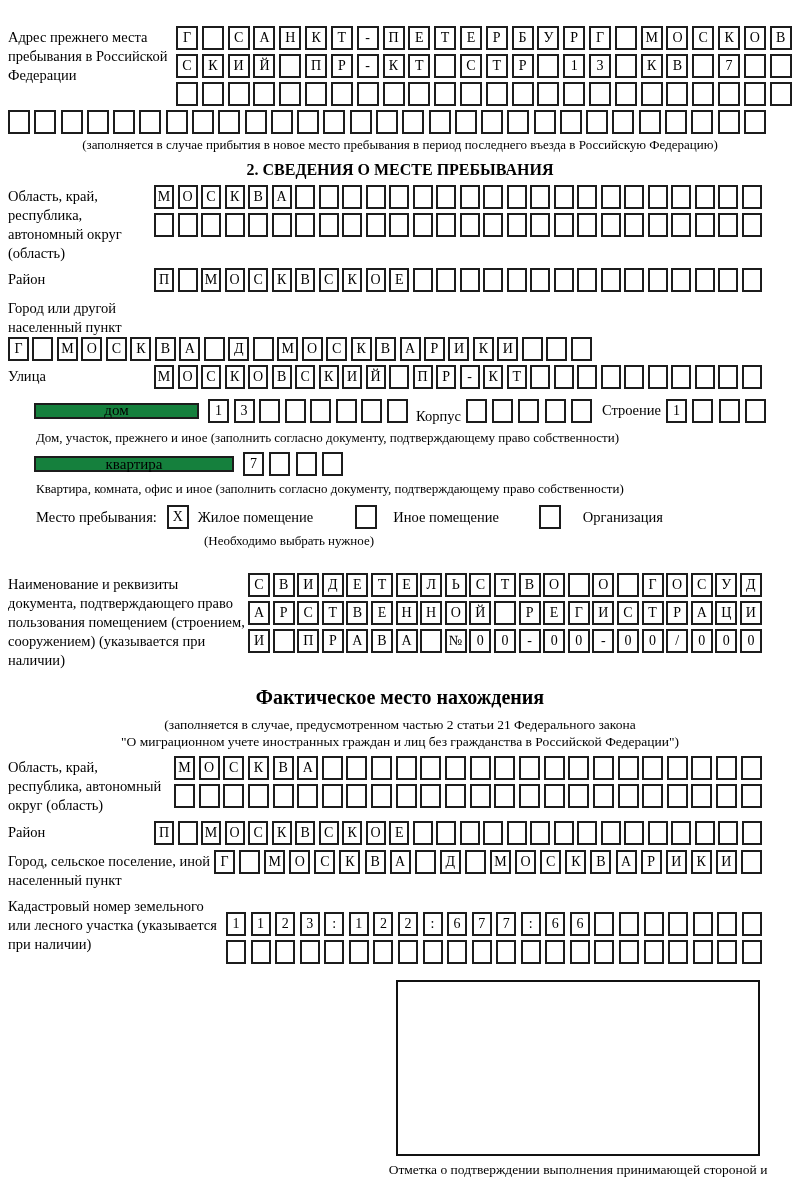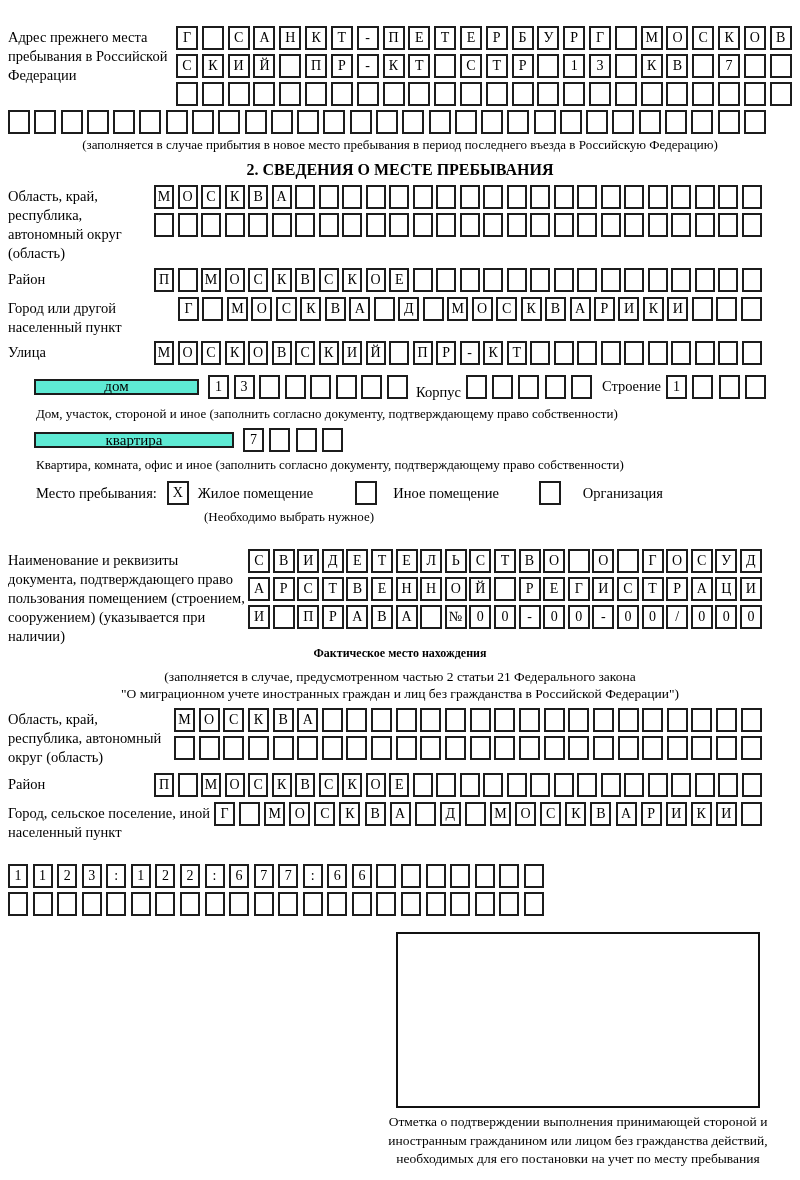--- a/index.html
+++ b/index.html
@@ -28,21 +28,21 @@
   .w4{width:100px}.w4 .box{width:21px}
 
   .frow{display:flex;align-items:flex-start;}
   .lbl{font-size:14.5px;line-height:19px;padding-top:2px;}
   .cap{font-size:13px;line-height:17px;}
   .center{text-align:center;}
   .title{font-weight:bold;font-size:16px;text-align:center;}
 
   .widebox{box-sizing:border-box;border:2px solid #1c1c1c;height:16px;
            display:flex;align-items:center;justify-content:center;
-           font-size:15px;flex:none;background:#5eead4;}
+           font-size:15px;flex:none;background:#15803d;}
   .chk{width:22px;height:24px;}
   .opt{display:flex;align-items:center;}
   .optlbl{font-size:14.5px;}
 
   .stamp{box-sizing:border-box;margin:16px 0 0 388px;width:364px;height:176px;
          border:2px solid #111;background:#fff;}
   .stampcap{margin:5px 0 0 352px;width:436px;text-align:center;
             font-size:13.5px;line-height:18.5px;}
 </style>
 </head>
@@ -256,21 +256,21 @@
         <span class="box"></span>
         <span class="box"></span>
         <span class="box"></span>
         <span class="box"></span>
         <span class="box"></span>
         <span class="box"></span>
         <span class="box"></span>
       </div>
   </div>
 
-  <div class="frow" style="margin-top:5px;">
+  <div class="frow" style="margin-top:5px;flex-direction:column;">
     <div class="lbl" style="width:170px;">Город или другой населенный пункт</div>
     <div class="boxrow w24b">
         <span class="box">Г</span>
         <span class="box"></span>
         <span class="box">М</span>
         <span class="box">О</span>
         <span class="box">С</span>
         <span class="box">К</span>
         <span class="box">В</span>
         <span class="box">А</span>
@@ -346,21 +346,21 @@
         <span class="box"></span>
       </div>
     <div class="optlbl" style="margin:0 5px 0 10px;">Строение</div>
     <div class="boxrow w4">
         <span class="box">1</span>
         <span class="box"></span>
         <span class="box"></span>
         <span class="box"></span>
       </div>
   </div>
-  <div class="cap" style="margin:4px 0 0 28px;">Дом, участок, стороной и иное (заполнить согласно документу, подтверждающему право собственности)</div>
+  <div class="cap" style="margin:4px 0 0 28px;">Дом, участок, прежнего и иное (заполнить согласно документу, подтверждающему право собственности)</div>
 
   <div class="frow" style="margin-top:6px;margin-left:26px;align-items:center;">
     <div class="widebox" style="width:200px;">квартира</div>
     <div class="boxrow w4" style="margin-left:9px;">
         <span class="box">7</span>
         <span class="box"></span>
         <span class="box"></span>
         <span class="box"></span>
       </div>
   </div>
@@ -451,21 +451,21 @@
           <span class="box">0</span>
           <span class="box">0</span>
           <span class="box">/</span>
           <span class="box">0</span>
           <span class="box">0</span>
           <span class="box">0</span>
         </div>
     </div>
   </div>
 
-  <div class="title" style="margin-top:0;font-size:12px;">Фактическое место нахождения</div>
+  <div class="title" style="margin-top:16px;font-size:20px;">Фактическое место нахождения</div>
   <div class="cap center" style="margin-top:7px;font-size:13.5px;">(заполняется в случае, предусмотренном частью 2 статьи 21 Федерального закона</div>
   <div class="cap center" style="font-size:13.5px;">"О миграционном учете иностранных граждан и лиц без гражданства в Российской Федерации")</div>
 
   <div class="frow" style="margin-top:6px;">
     <div class="lbl" style="width:166px;">Область, край, республика, автономный округ (область)</div>
     <div class="stack">
       <div class="boxrow w24c">
           <span class="box">М</span>
           <span class="box">О</span>
           <span class="box">С</span>
@@ -574,20 +574,21 @@
         <span class="box">А</span>
         <span class="box">Р</span>
         <span class="box">И</span>
         <span class="box">К</span>
         <span class="box">И</span>
         <span class="box"></span>
       </div>
   </div>
 
   <div class="frow" style="margin-top:5px;">
+    <div class="lbl" style="width:218px;">Кадастровый номер земельного или лесного участка (указывается при наличии)</div>
     <div class="stack" style="padding-top:17px;">
       <div class="boxrow w23">
           <span class="box">1</span>
           <span class="box">1</span>
           <span class="box">2</span>
           <span class="box">3</span>
           <span class="box">:</span>
           <span class="box">1</span>
           <span class="box">2</span>
           <span class="box">2</span>

